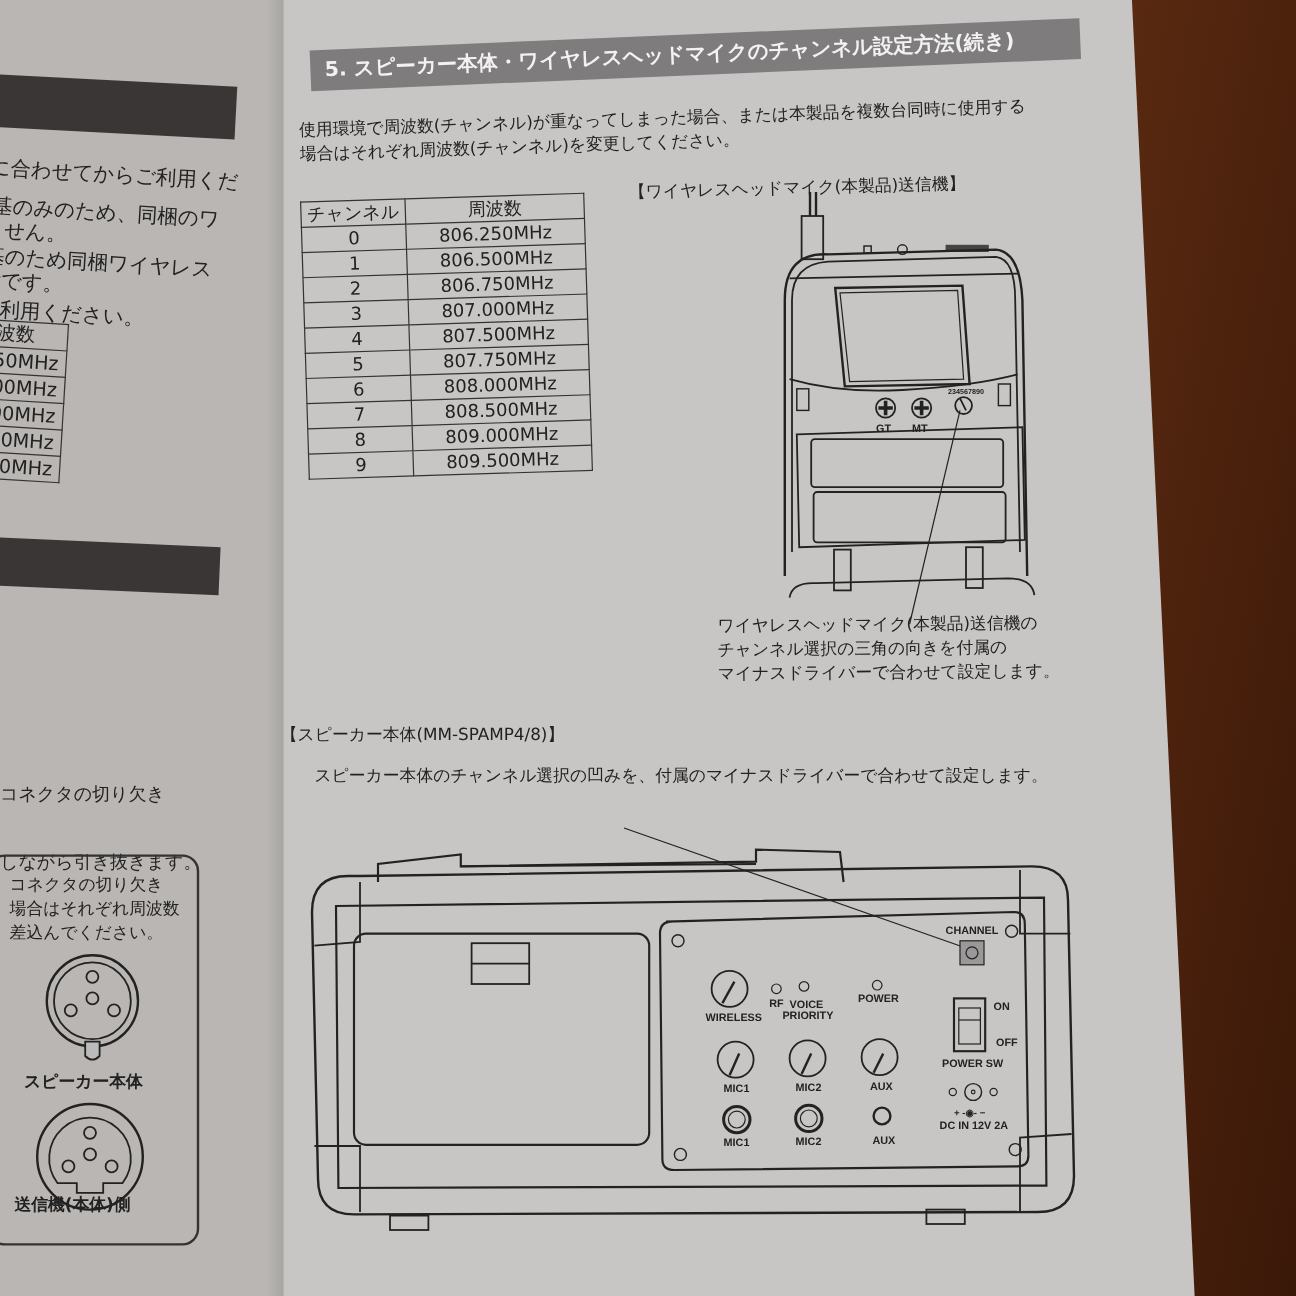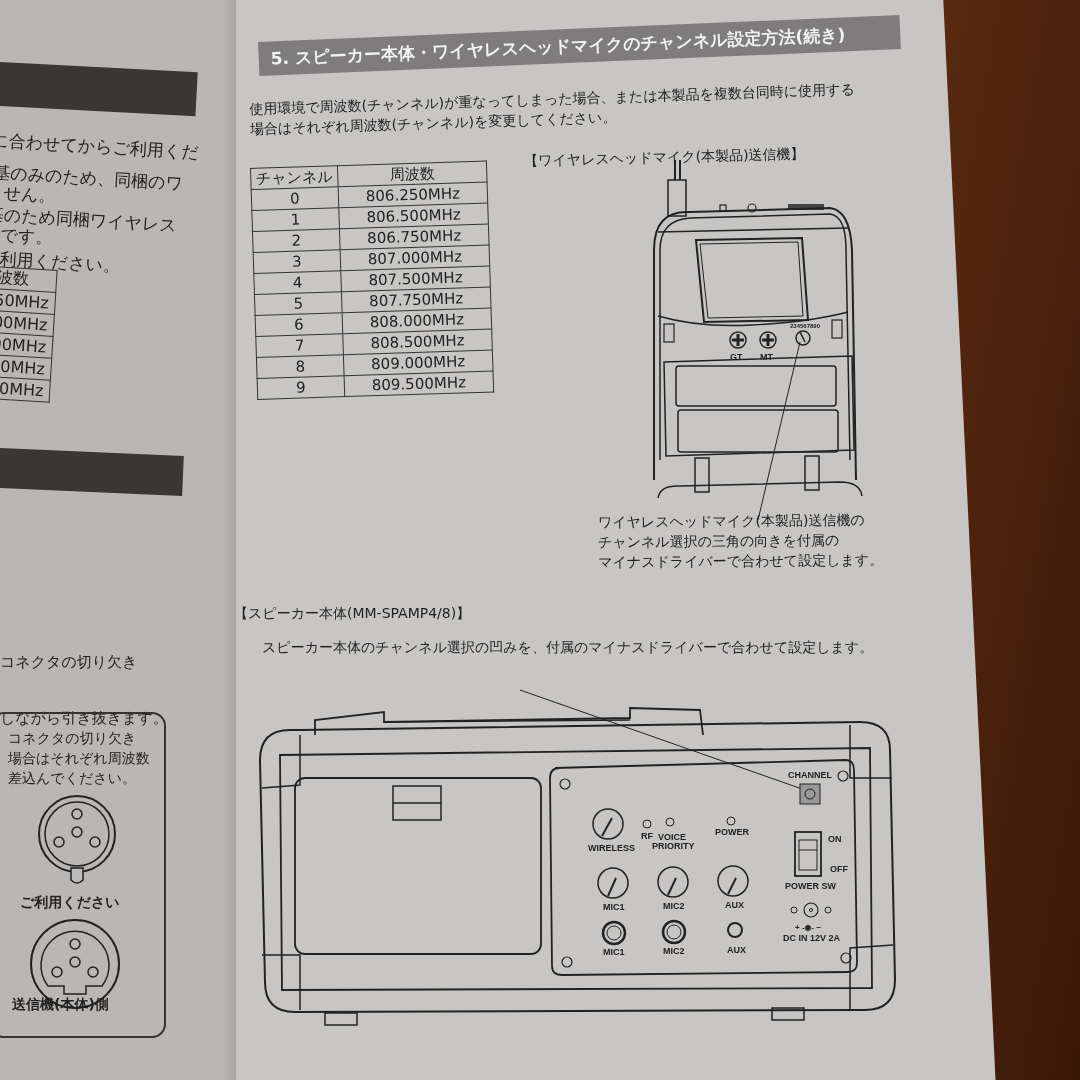--- a/index.html
+++ b/index.html
@@ -76,21 +76,21 @@
     <div class="conn-text" style="left:16px;top:54px;">差込んでください。</div>
     <svg width="100" height="100" style="left:45px;top:82px;">
       <circle cx="40" cy="38" r="38" fill="none" stroke="#222" stroke-width="2"></circle>
       <circle cx="40" cy="38" r="32" fill="none" stroke="#222" stroke-width="1.5"></circle>
       <circle cx="40" cy="18" r="5" fill="none" stroke="#222" stroke-width="1.5"></circle>
       <circle cx="40" cy="36" r="5" fill="none" stroke="#222" stroke-width="1.5"></circle>
       <circle cx="22" cy="46" r="5" fill="none" stroke="#222" stroke-width="1.5"></circle>
       <circle cx="58" cy="46" r="5" fill="none" stroke="#222" stroke-width="1.5"></circle>
       <path d="M34 72 L34 84 Q40 90 46 84 L46 72 Z" fill="#bbb" stroke="#222" stroke-width="1.5"></path>
     </svg>
-    <div class="conn-text" style="left:28px;top:178px;font-weight:bold;">ご利用ください</div>
+    <div class="conn-text" style="left:28px;top:178px;font-weight:bold;">スピーカー本体</div>
     <svg width="100" height="100" style="left:38px;top:210px;">
       <circle cx="45" cy="40" r="44" fill="none" stroke="#222" stroke-width="2"></circle>
       <path d="M18 62 A34 34 0 1 1 72 62 L56 62 L56 70 L34 70 L34 62 Z" fill="none" stroke="#222" stroke-width="1.5"></path>
       <circle cx="45" cy="20" r="5" fill="none" stroke="#222" stroke-width="1.5"></circle>
       <circle cx="45" cy="38" r="5" fill="none" stroke="#222" stroke-width="1.5"></circle>
       <circle cx="27" cy="48" r="5" fill="none" stroke="#222" stroke-width="1.5"></circle>
       <circle cx="63" cy="48" r="5" fill="none" stroke="#222" stroke-width="1.5"></circle>
     </svg>
     <div class="conn-text" style="left:20px;top:280px;font-weight:bold;">送信機(本体)側</div>
   </div>

